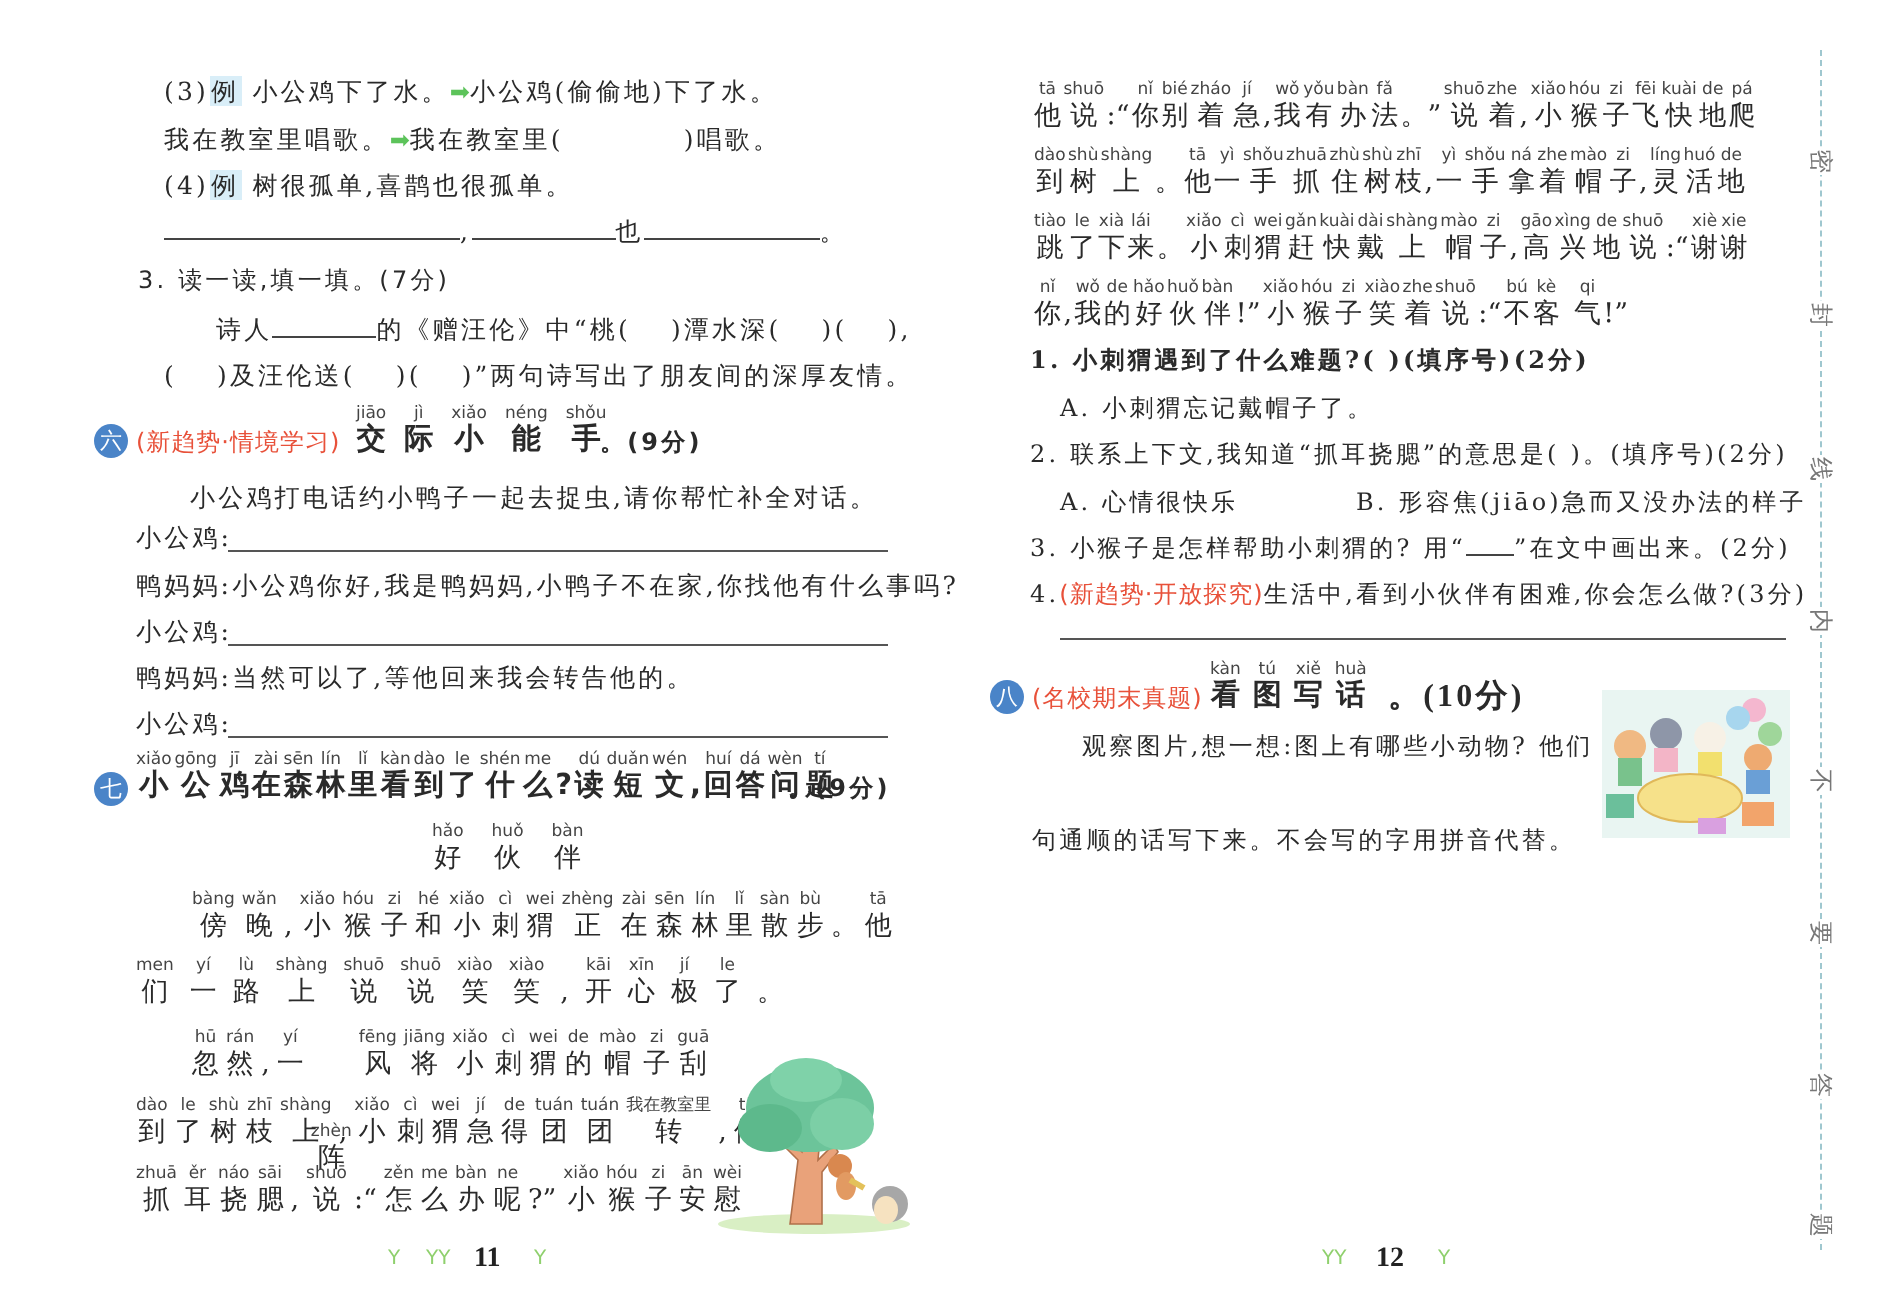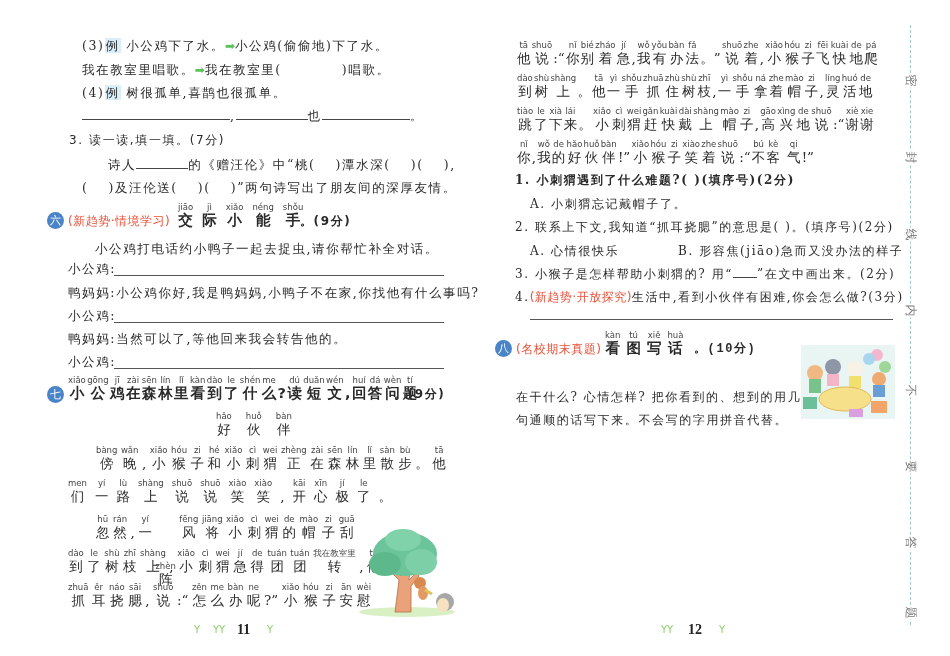--- a/index.html
+++ b/index.html
@@ -949,23 +949,23 @@
       </div>
       <div class="pc" style="margin-right: 6px;">
         <span class="py">xiě</span>
         <span class="hz">写</span>
       </div>
       <div class="pc" style="margin-right: 6px;">
         <span class="py">huà</span>
         <span class="hz">话</span>
       </div>
     </div>
-  <div class="line bold" style="left:219px; top:341px; font-family:Liberation Mono, monospace; font-size:12px;">。(10分)</div>
-
-  <div class="line" style="left:41px; top:389px; font-size:12px;">在干什么? 心情怎样? 把你看到的、想到的用几</div>
+  <div class="line bold" style="left:219px; top:341px; font-family:Liberation Serif, serif; font-size:16px;">。(10分)</div>
+
+  <div class="line" style="left:66px; top:365px; font-size:12px;">观察图片,想一想:图上有哪些小动物? 他们</div>
   <div class="line" style="left:41px; top:412px; font-size:12px;">句通顺的话写下来。不会写的字用拼音代替。</div>
 
   <div class="illus" style="left:326px; top:345px; width:94px; height:74px;">
     <svg width="94" height="74" viewBox="0 0 94 74">
       <rect x="0" y="0" width="94" height="74" fill="#e9f5f2"></rect>
       <circle cx="76" cy="10" r="6" fill="#f4b7cf"></circle>
       <circle cx="68" cy="14" r="6" fill="#a7d6ee"></circle>
       <circle cx="84" cy="22" r="6" fill="#9fd69a"></circle>
       <circle cx="14" cy="28" r="8" fill="#f0b983"></circle>
       <rect x="8" y="34" width="12" height="14" fill="#79c28c"></rect>

